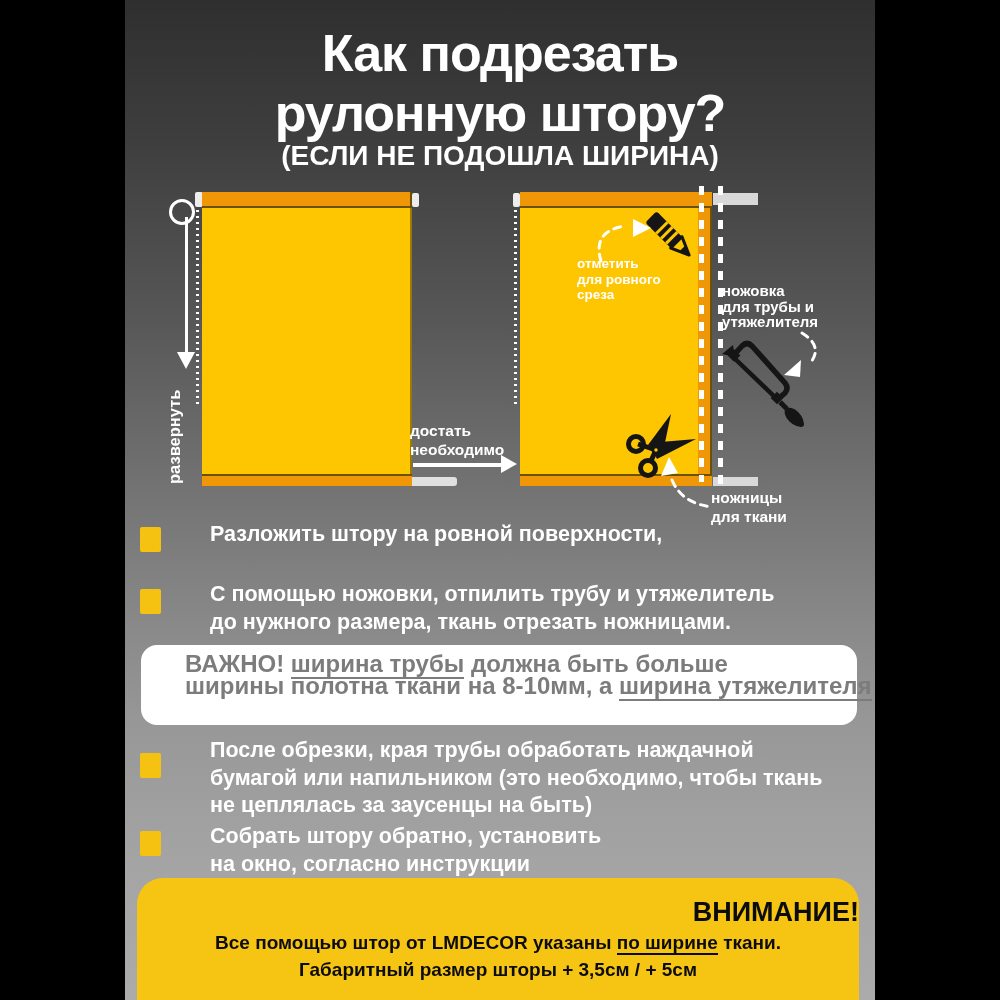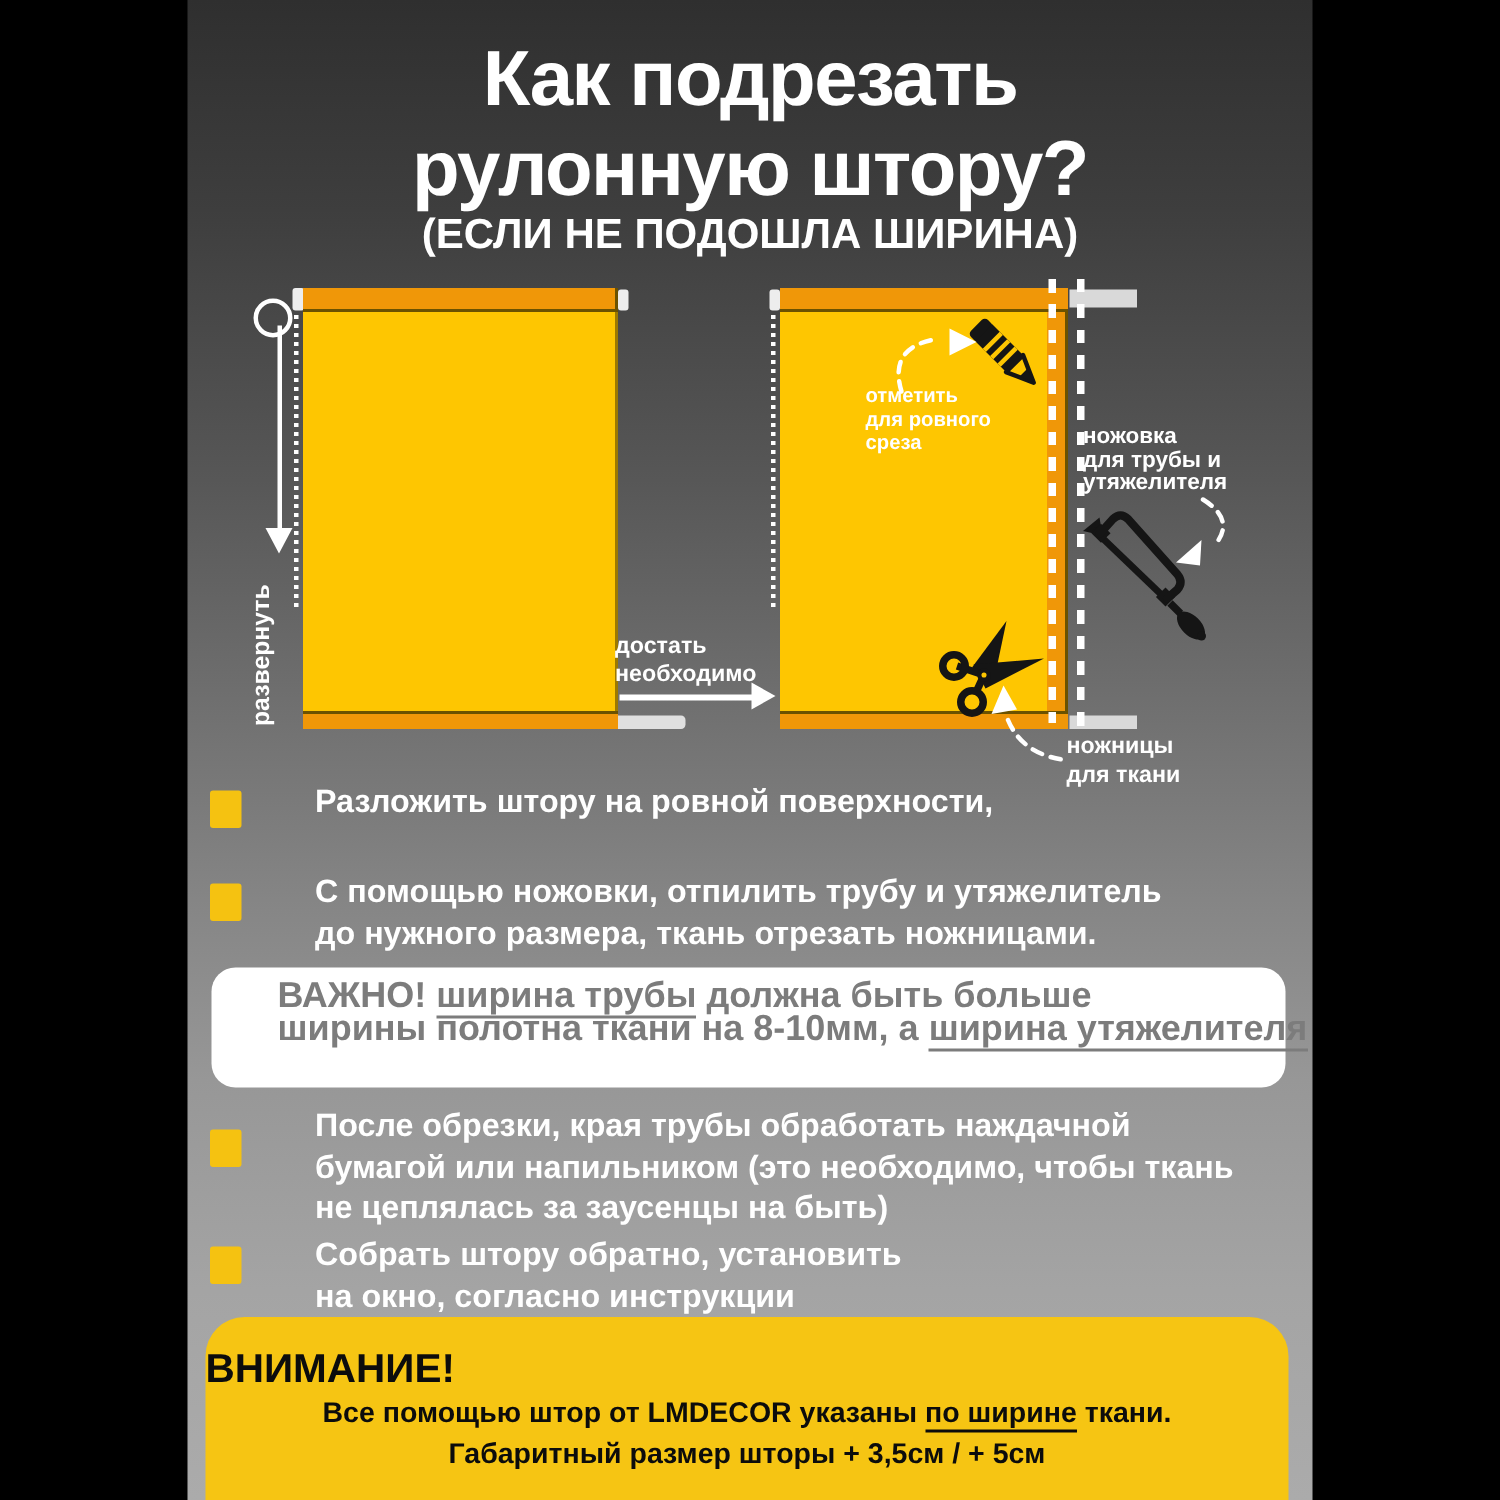--- a/index.html
+++ b/index.html
@@ -22,21 +22,21 @@
   .vdash{position:absolute;width:5px;background-image:repeating-linear-gradient(180deg,#fff 0,#fff 9px,transparent 9px,transparent 17px);}
   .step-sq{position:absolute;left:15px;width:21px;height:25px;background:#F5C211;border-radius:2px;}
   .step-tx{position:absolute;left:53px;color:#fff;font-weight:700;font-size:21.5px;line-height:27.5px;white-space:nowrap;margin-left:32px;}
   .lbl{position:absolute;color:#fff;font-weight:700;text-align:left;}
   #note-box{position:absolute;left:16px;top:645px;width:716px;height:80px;background:#fff;border-radius:16px;
             box-sizing:border-box;padding:8px 10px 0 44px;}
   #note-box .ln{color:#7C7C7C;font-weight:700;font-size:24px;line-height:21.5px;white-space:nowrap;}
   .u{border-bottom:2.5px solid currentColor;}
   #warn-box{position:absolute;left:12px;top:878px;width:722px;height:122px;background:#F6C513;
             border-radius:26px 26px 0 0;}
-  #warn-title{position:absolute;top:19px;width:100%;text-align:left;color:#0c0c0c;font-weight:800;font-size:27px;}
+  #warn-title{position:absolute;top:19px;width:100%;text-align:right;color:#0c0c0c;font-weight:800;font-size:27px;}
   .warn-ln{position:absolute;width:100%;text-align:center;color:#0c0c0c;font-weight:700;font-size:19px;white-space:nowrap;}
   .tri{position:absolute;width:0;height:0;}
   #unroll-label{writing-mode:vertical-rl;transform:rotate(180deg);font-size:16.5px;}
   svg{position:absolute;left:0;top:0;pointer-events:none;}
 </style>
 </head>
 <body>
 
 <div class="bar" style="left:0"></div>
 <div class="bar" style="left:875px"></div>

